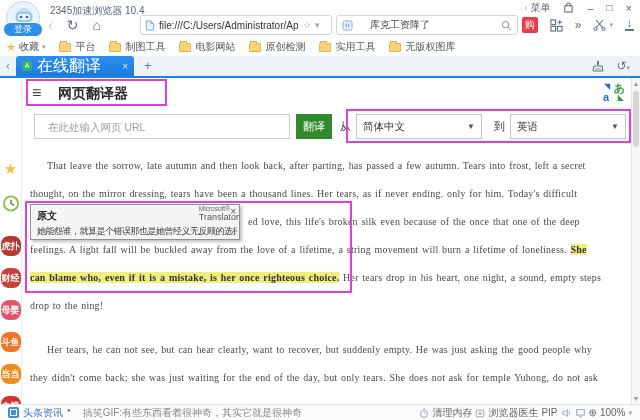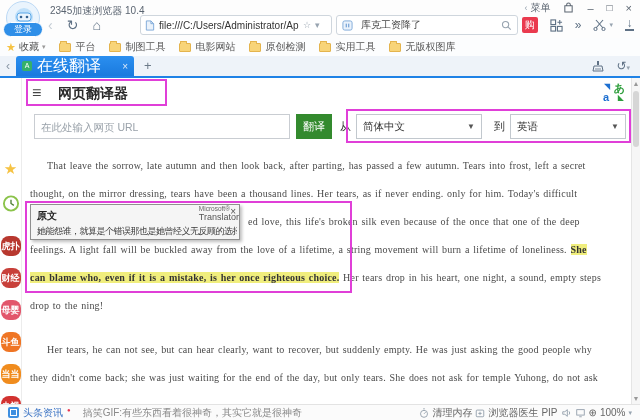--- a/index.html
+++ b/index.html
@@ -19,21 +19,21 @@
   #winctl .wc { cursor:default; }
   .menu-group { display:flex; align-items:center; gap:3px; font-size:10px; color:#5a6470; }
   #nav { position:absolute; left:48px; top:15px; display:flex; align-items:center; gap:14px; height:20px; }
   .nav-ic { font-size:14px; color:#5f7185; line-height:20px; }
   .nav-ic.disabled { color:#c3ccd4; }
   #addressbar { position:absolute; left:140px; top:15px; width:192px; height:20px; background:#fff;
     border:1px solid #cfd6dd; border-radius:3px; display:flex; align-items:center; padding:0 4px; gap:4px; }
   #addr-url { font-size:10px; color:#333; white-space:nowrap; overflow:hidden; width:140px; }
   .mini { font-size:9px; color:#98a4b0; }
   #searchbox { position:absolute; left:336px; top:15px; width:182px; height:20px; background:#fff;
-    border:1px solid #cfd6dd; border-radius:3px; display:flex; align-items:center; padding:0 5px; gap:8px; }
+    border:1px solid #cfd6dd; border-radius:3px; display:flex; align-items:center; padding:0 5px; gap:17px; }
   #search-input { border:none; outline:none; flex:1; font-size:10px; color:#444; background:transparent;
     font-family:"Liberation Sans", sans-serif; min-width:0; }
   #tools { position:absolute; right:6px; top:17px; display:flex; align-items:center; gap:12px; }
   #shop-badge { width:16px; height:16px; background:#ea3a4e; color:#fff; border-radius:2px;
     font-size:10px; text-align:center; line-height:16px; }
   .tool-ic { color:#5f7185; font-size:12px; line-height:16px; display:flex; align-items:center; }
 
   
   #bookmarksbar { position:absolute; left:0; top:38px; width:640px; height:18px; background:#fcfdfe;
     display:flex; align-items:center; padding-left:6px; gap:14px; font-size:10px; color:#555; }
@@ -69,21 +69,21 @@
   #page-main { position:absolute; left:22px; top:0; width:609px; height:100%; }
   #hamburger { position:absolute; left:10px; top:6px; font-size:16px; color:#444; }
   #page-title { position:absolute; left:36px; top:7px; font-size:14px; font-weight:bold; color:#2b2b2b; }
   #translate-badge { position:absolute; right:6px; top:3px; width:22px; height:22px; }
   #translate-badge .cjk { position:absolute; right:0; top:0; color:#2e9e3c; font-size:11px; font-weight:bold; }
   #translate-badge .lat { position:absolute; left:0; bottom:0; color:#1d6fd1; font-size:11px; font-weight:bold; }
   #translate-badge .ar1 { position:absolute; left:1px; top:1px; color:#1d6fd1; font-size:8px; }
   #translate-badge .ar2 { position:absolute; right:1px; bottom:1px; color:#2e9e3c; font-size:8px; }
 
   #url-input { position:absolute; left:12px; top:36px; width:256px; height:25px; border:1px solid #c9cdd2;
-    font-size:10.5px; padding:0 6px; color:#333; outline:none; font-family:"Liberation Sans", sans-serif; }
+    font-size:10.5px; padding:0 13px; color:#333; outline:none; font-family:"Liberation Sans", sans-serif; }
   #url-input::placeholder { color:#9aa2aa; }
   #translate-btn { position:absolute; left:274px; top:36px; width:36px; height:25px; background:#338a2e;
     color:#fff; border:none; font-size:11px; font-family:"Liberation Sans", sans-serif; }
   .lang-label { position:absolute; top:41px; font-size:11px; color:#333; }
   #from-label { left:318px; } #to-label { left:472px; }
   .lang-select { position:absolute; top:36px; height:25px; background:#fff; border:1px solid #c2c8ce;
     display:flex; align-items:center; padding:0 6px; font-size:10.5px; color:#333; justify-content:space-between; }
   #from-select { left:334px; width:126px; } #to-select { left:488px; width:116px; }
   .sel-arrow { font-size:8px; color:#555; }
 

